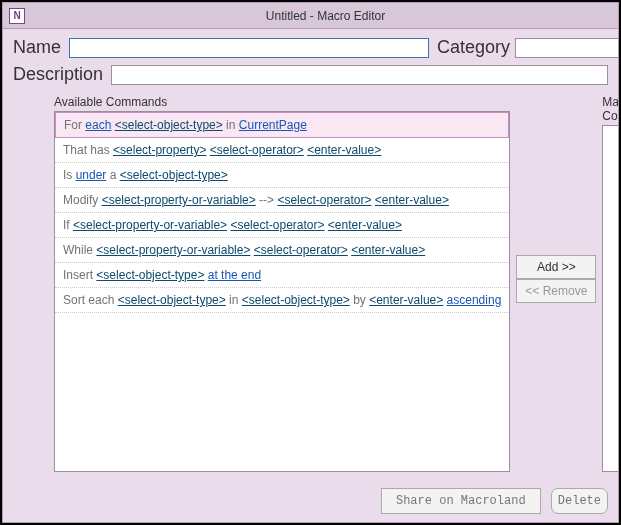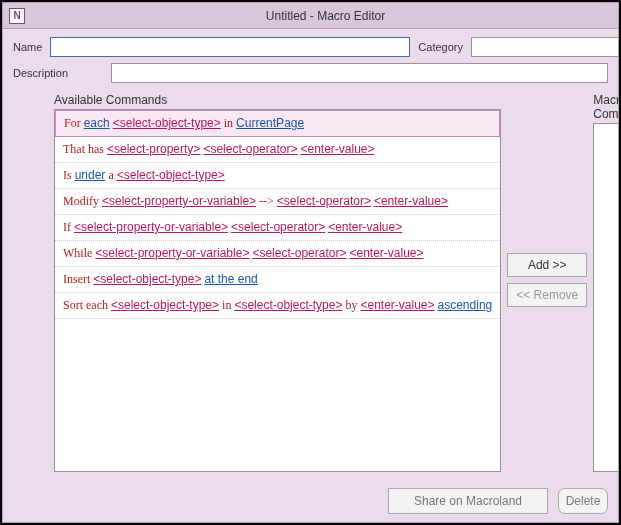--- a/index.html
+++ b/index.html
@@ -52,21 +52,21 @@
     display: flex;
     flex-direction: column;
     gap: 6px;
     overflow: hidden;
   }
   .form-row {
     display: flex;
     align-items: center;
     gap: 8px;
   }
-  .form-row label { color: #333; font-size: 11px; }
+  .form-row label { color: #333; font-size: 18px; }
   .lbl-name { width: 70px; }
   .lbl-desc { width: 90px; }
   .lbl-cat { width: 70px; }
   input.text {
     height: 20px;
     border: 1px solid #9f8ca0;
     background: #fff;
     padding: 0 4px;
     font-family: inherit;
     font-size: 12px;
@@ -80,21 +80,21 @@
     gap: 6px;
     min-height: 0;
     margin-top: 4px;
   }
   .col {
     display: flex;
     flex-direction: column;
     min-height: 0;
   }
   .col.left { flex: 0 0 440px; margin-left: 41px; }
-  .col.mid  { flex: 0 0 80px; padding-top: 160px; gap: 6px; }
+  .col.mid  { flex: 0 0 80px; padding-top: 160px; }
   .col.right{ flex: 1; }
   .col-header {
     font-size: 12px;
     color: #333;
     padding-bottom: 2px;
   }
   .listbox {
     flex: 1;
     background: #fff;
     border: 1px solid #9f8ca0;
@@ -104,27 +104,27 @@
     padding: 5px 8px;
     border-bottom: 1px dotted #ccc;
     cursor: pointer;
     white-space: nowrap;
   }
   .cmd-row.selected {
     background: #f9e8f3;
     border: 1px solid #c98cc0;
     margin: 0;
   }
-  .cmd-row span { color: #b91c1c; font-family: Liberation Serif, serif; }
+  .cmd-row span { color: #737373; }
   .cmd-row a {
     color: #1857b4;
     text-decoration: underline;
     cursor: pointer;
   }
-  .cmd-row a.placeholder { color: #be185d; text-decoration: underline; }
+  .cmd-row a.placeholder { color: #0c4a6e; text-decoration: underline; }
   button.wide {
     width: 80px;
     height: 24px;
     background: #f3f3f3;
     border: 1px solid #aaa;
     font-family: inherit;
     font-size: 12px;
     color: #333;
     cursor: pointer;
   }
@@ -137,21 +137,21 @@
     padding: 6px 10px 8px 10px;
     display: flex;
     justify-content: flex-end;
     gap: 10px;
   }
   .footer button {
     min-width: 160px;
     height: 26px;
     background: #f3f3f3;
     border: 1px solid #aaa;
-    font-family: Liberation Sans, sans-serif;
+    font-family: Liberation Mono, monospace;
     font-size: 12px;
     color: #777;
   }
   .footer button:last-child { min-width: 50px; border-radius: 7px; }
 </style>
 </head>
 <body>
 
 <div class="window">
 

